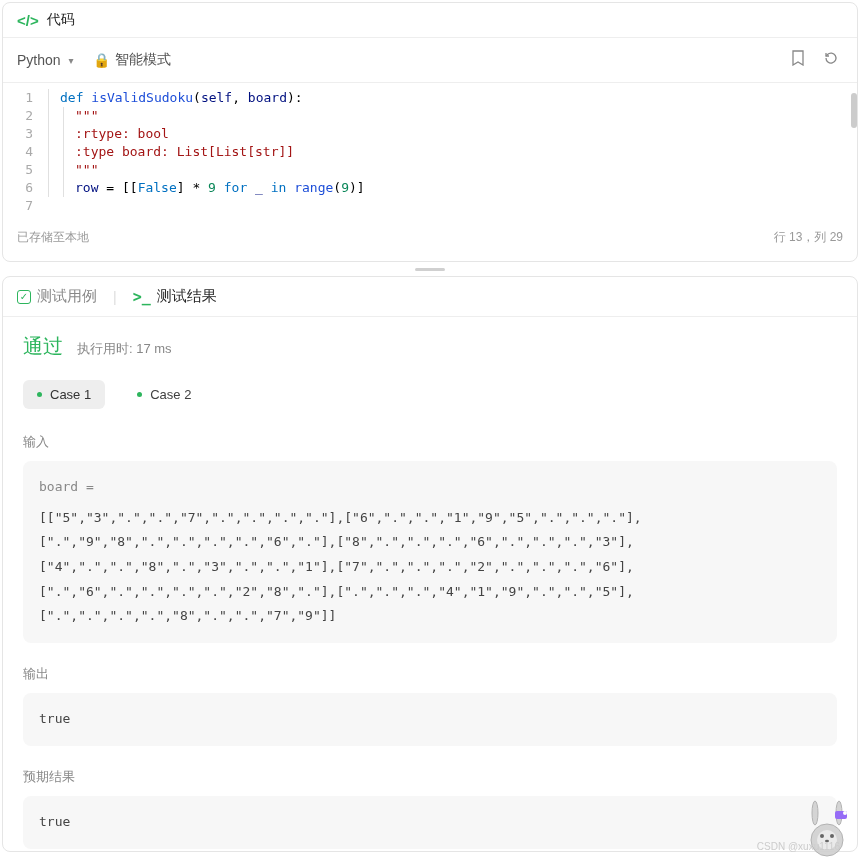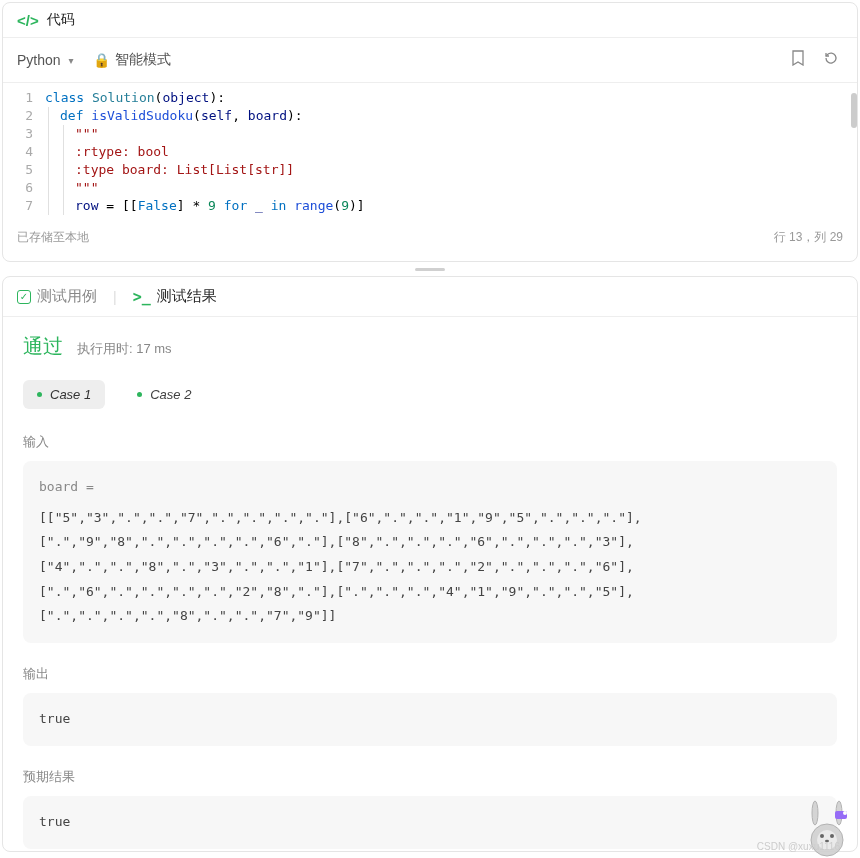--- a/index.html
+++ b/index.html
@@ -63,21 +63,21 @@
     
     .result-body { flex: 1; overflow-y: scroll; padding: 16px 20px; position: relative; }
     .result-body::-webkit-scrollbar { width: 14px; }
     .result-body::-webkit-scrollbar-thumb { background: #bbb; border-radius: 7px; border: 3px solid #fff; }
     .result-body::-webkit-scrollbar-track { background: #f5f5f5; }
     
     .verdict { display: flex; align-items: baseline; gap: 14px; margin-bottom: 20px; }
     .verdict-pass { color: #2db55d; font-size: 20px; font-weight: 500; font-family: Liberation Serif, serif; }
     .verdict-time { color: #888; font-size: 13px; }
     
-    .case-tabs { display: flex; gap: 18px; align-items: center; margin-bottom: 24px; font-style: italic; }
+    .case-tabs { display: flex; gap: 18px; align-items: center; margin-bottom: 24px; }
     .case-pill { padding: 7px 14px; border-radius: 6px; font-size: 13px; cursor: pointer; color: #404040; display: flex; align-items: center; gap: 8px; }
     .case-pill.active { background: #eee; color: #333; }
     .case-dot { width: 5px; height: 5px; border-radius: 50%; background: #2db55d; display: inline-block; }
     
     .section-label { color: #888; font-size: 13px; margin-bottom: 10px; margin-top: 8px; }
     .code-block { background: #f7f7f7; border-radius: 8px; padding: 14px 16px; font-family: Consolas, Monaco, monospace; font-size: 13px; line-height: 1.9; color: #444; margin-bottom: 22px; word-break: break-all; }
     .code-block .var { color: #888; margin-bottom: 6px; display: block; }
     
     .watermark { position: absolute; bottom: 6px; right: 20px; color: #ccc; font-size: 10px; pointer-events: none; z-index: 10; text-align: center;}
     .avatar { position: absolute; bottom: 0; right: 8px; width: 50px; height: 60px; pointer-events: none; z-index: 5; opacity: 0.9; }
@@ -116,21 +116,20 @@
     <div class="gutter" id="gutter">
         <div>1</div>
         <div>2</div>
         <div>3</div>
         <div>4</div>
         <div>5</div>
         <div>6</div>
         <div>7</div>
       </div>
     <div class="code-lines" id="codelines">
-        <div class="line"><span class="kw">class </span><span class="cls">Solution</span><span class="op">(</span><span class="nm">object</span><span class="op">)</span><span class="op">:</span></div>
         <div class="line"><span class="indent-guide"></span><span class="kw">def </span><span class="fn">isValidSudoku</span><span class="op">(</span><span class="nm">self</span><span class="op">, </span><span class="nm">board</span><span class="op">)</span><span class="op">:</span></div>
         <div class="line"><span class="indent-guide"></span><span class="indent-guide"></span><span class="str">"""</span></div>
         <div class="line"><span class="indent-guide"></span><span class="indent-guide"></span><span class="str">:rtype: bool</span></div>
         <div class="line"><span class="indent-guide"></span><span class="indent-guide"></span><span class="str">:type board: List[List[str]]</span></div>
         <div class="line"><span class="indent-guide"></span><span class="indent-guide"></span><span class="str">"""</span></div>
         <div class="line"><span class="indent-guide"></span><span class="indent-guide"></span><span class="nm">row</span><span class="op"> = </span><span class="op">[[</span><span class="kw">False</span><span class="op">] * </span><span class="num">9</span><span class="kw"> for </span><span class="nm">_</span><span class="kw"> in </span><span class="fn">range</span><span class="op">(</span><span class="num">9</span><span class="op">)]</span></div>
       </div>
   </div>
   <div style="flex:1"></div>
   <div class="code-status">

